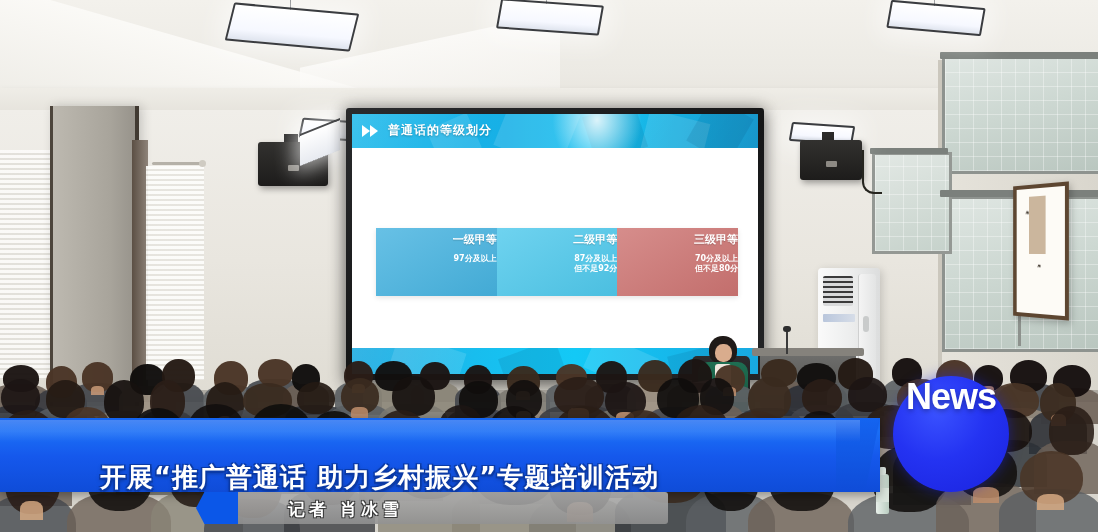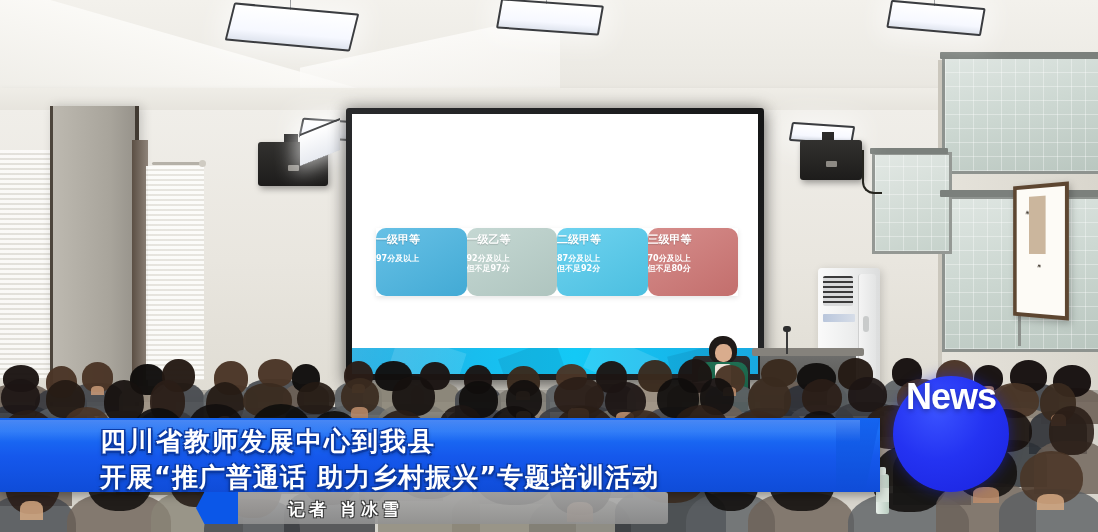--- a/index.html
+++ b/index.html
@@ -256,24 +256,23 @@
     background:#ffffff;
   }
 
   .grade-table{
     position:absolute;left:24px;top:80px;right:20px;
     display:flex;height:68px;
     box-shadow:0 2px 5px rgba(0,0,0,.10);
   }
   .grade-cell{
     flex:1 1 0;position:relative;
-    display:flex;flex-direction:column;align-items:flex-start;
+    display:flex;flex-direction:column;align-items:flex-end;
     padding-top:5px;box-sizing:border-box;
     overflow:hidden;
-    border-radius:10px;
   }
   .grade-cell .gc-shade{
     position:absolute;left:0;top:0;width:100%;height:100%;
     background:linear-gradient(150deg,rgba(255,255,255,.18),rgba(0,0,0,.05));
     pointer-events:none;
   }
   .grade-name{
     position:relative;
     font-family:"DejaVu Sans","Liberation Sans",sans-serif;
     font-weight:bold;font-size:11px;line-height:13px;
@@ -459,33 +458,42 @@
       <div class="ac-door"></div>
       <div class="ac-knob"></div>
     </div>
 
     <div class="proj-light" style="left:300px;top:126px;"></div>
 
     <div class="screen-shadow"></div>
     <div class="screen-bezel">
       <div class="screen">
 
+        <div class="slide-header">
+          <div class="facet" style="left:150px;top:-14px;width:70px;height:60px;transform:rotate(22deg);"></div>
+          <div class="facet d" style="left:236px;top:-6px;width:54px;height:48px;transform:rotate(-18deg);"></div>
+          <div class="facet" style="left:292px;top:2px;width:62px;height:44px;transform:rotate(14deg);"></div>
+          <div class="facet d" style="left:344px;top:-10px;width:48px;height:52px;transform:rotate(30deg);"></div>
+          <div class="facet" style="left:80px;top:6px;width:44px;height:38px;transform:rotate(-24deg);"></div>
+
+          <div class="slide-title-icon">
+            <svg width="20" height="16" viewBox="0 0 20 16" aria-hidden="true">
+              <polygon points="1,2 1,14 9,8" fill="#ffffff"></polygon>
+              <polygon points="9,2 9,14 17,8" fill="#ffffff"></polygon>
+            </svg>
+          </div>
+          <div class="slide-title">普通话的等级划分</div>
+        </div>
 
         <div class="slide-body">
           <div class="grade-table" id="grade-table">
               <div class="grade-cell light-text" style="background: rgb(70, 179, 224);">
                 <div class="gc-shade"></div>
                 <div class="grade-name">一级甲等</div>
                 <div class="grade-score">97分及以上</div>
-              </div>
-              <div class="grade-cell light-text" style="background: rgb(184, 207, 201);">
-                <div class="gc-shade"></div>
-                <div class="grade-name">一级乙等</div>
-                <div class="grade-score">92分及以上
-但不足97分</div>
               </div>
               <div class="grade-cell light-text" style="background: rgb(79, 201, 236);">
                 <div class="gc-shade"></div>
                 <div class="grade-name">二级甲等</div>
                 <div class="grade-score">87分及以上
 但不足92分</div>
               </div>
               <div class="grade-cell light-text" style="background: rgb(205, 116, 114);">
                 <div class="gc-shade"></div>
                 <div class="grade-name">三级甲等</div>
@@ -704,21 +712,20 @@
     <div class="bottle">
       <div class="bottle-label"></div>
     </div>
   </div>
 
   <div class="lower-third">
     <div class="lt-bar"></div>
     <div class="lt-bar-slant"></div>
     <div class="lt-bar-glow"></div>
 
-    <div class="lt-line lt-line1">四川省教师发展中心到我县</div>
     <div class="lt-line lt-line2">开展“推广普通话 助力乡村振兴”专题培训活动</div>
 
     <div class="lt-reporter-bar"></div>
     <div class="lt-reporter-cap"></div>
     <div class="lt-reporter-text">记者 肖冰雪</div>
   </div>
 
   <div class="lt-news-badge">
     <span class="lt-news-text">News</span>
   </div>

